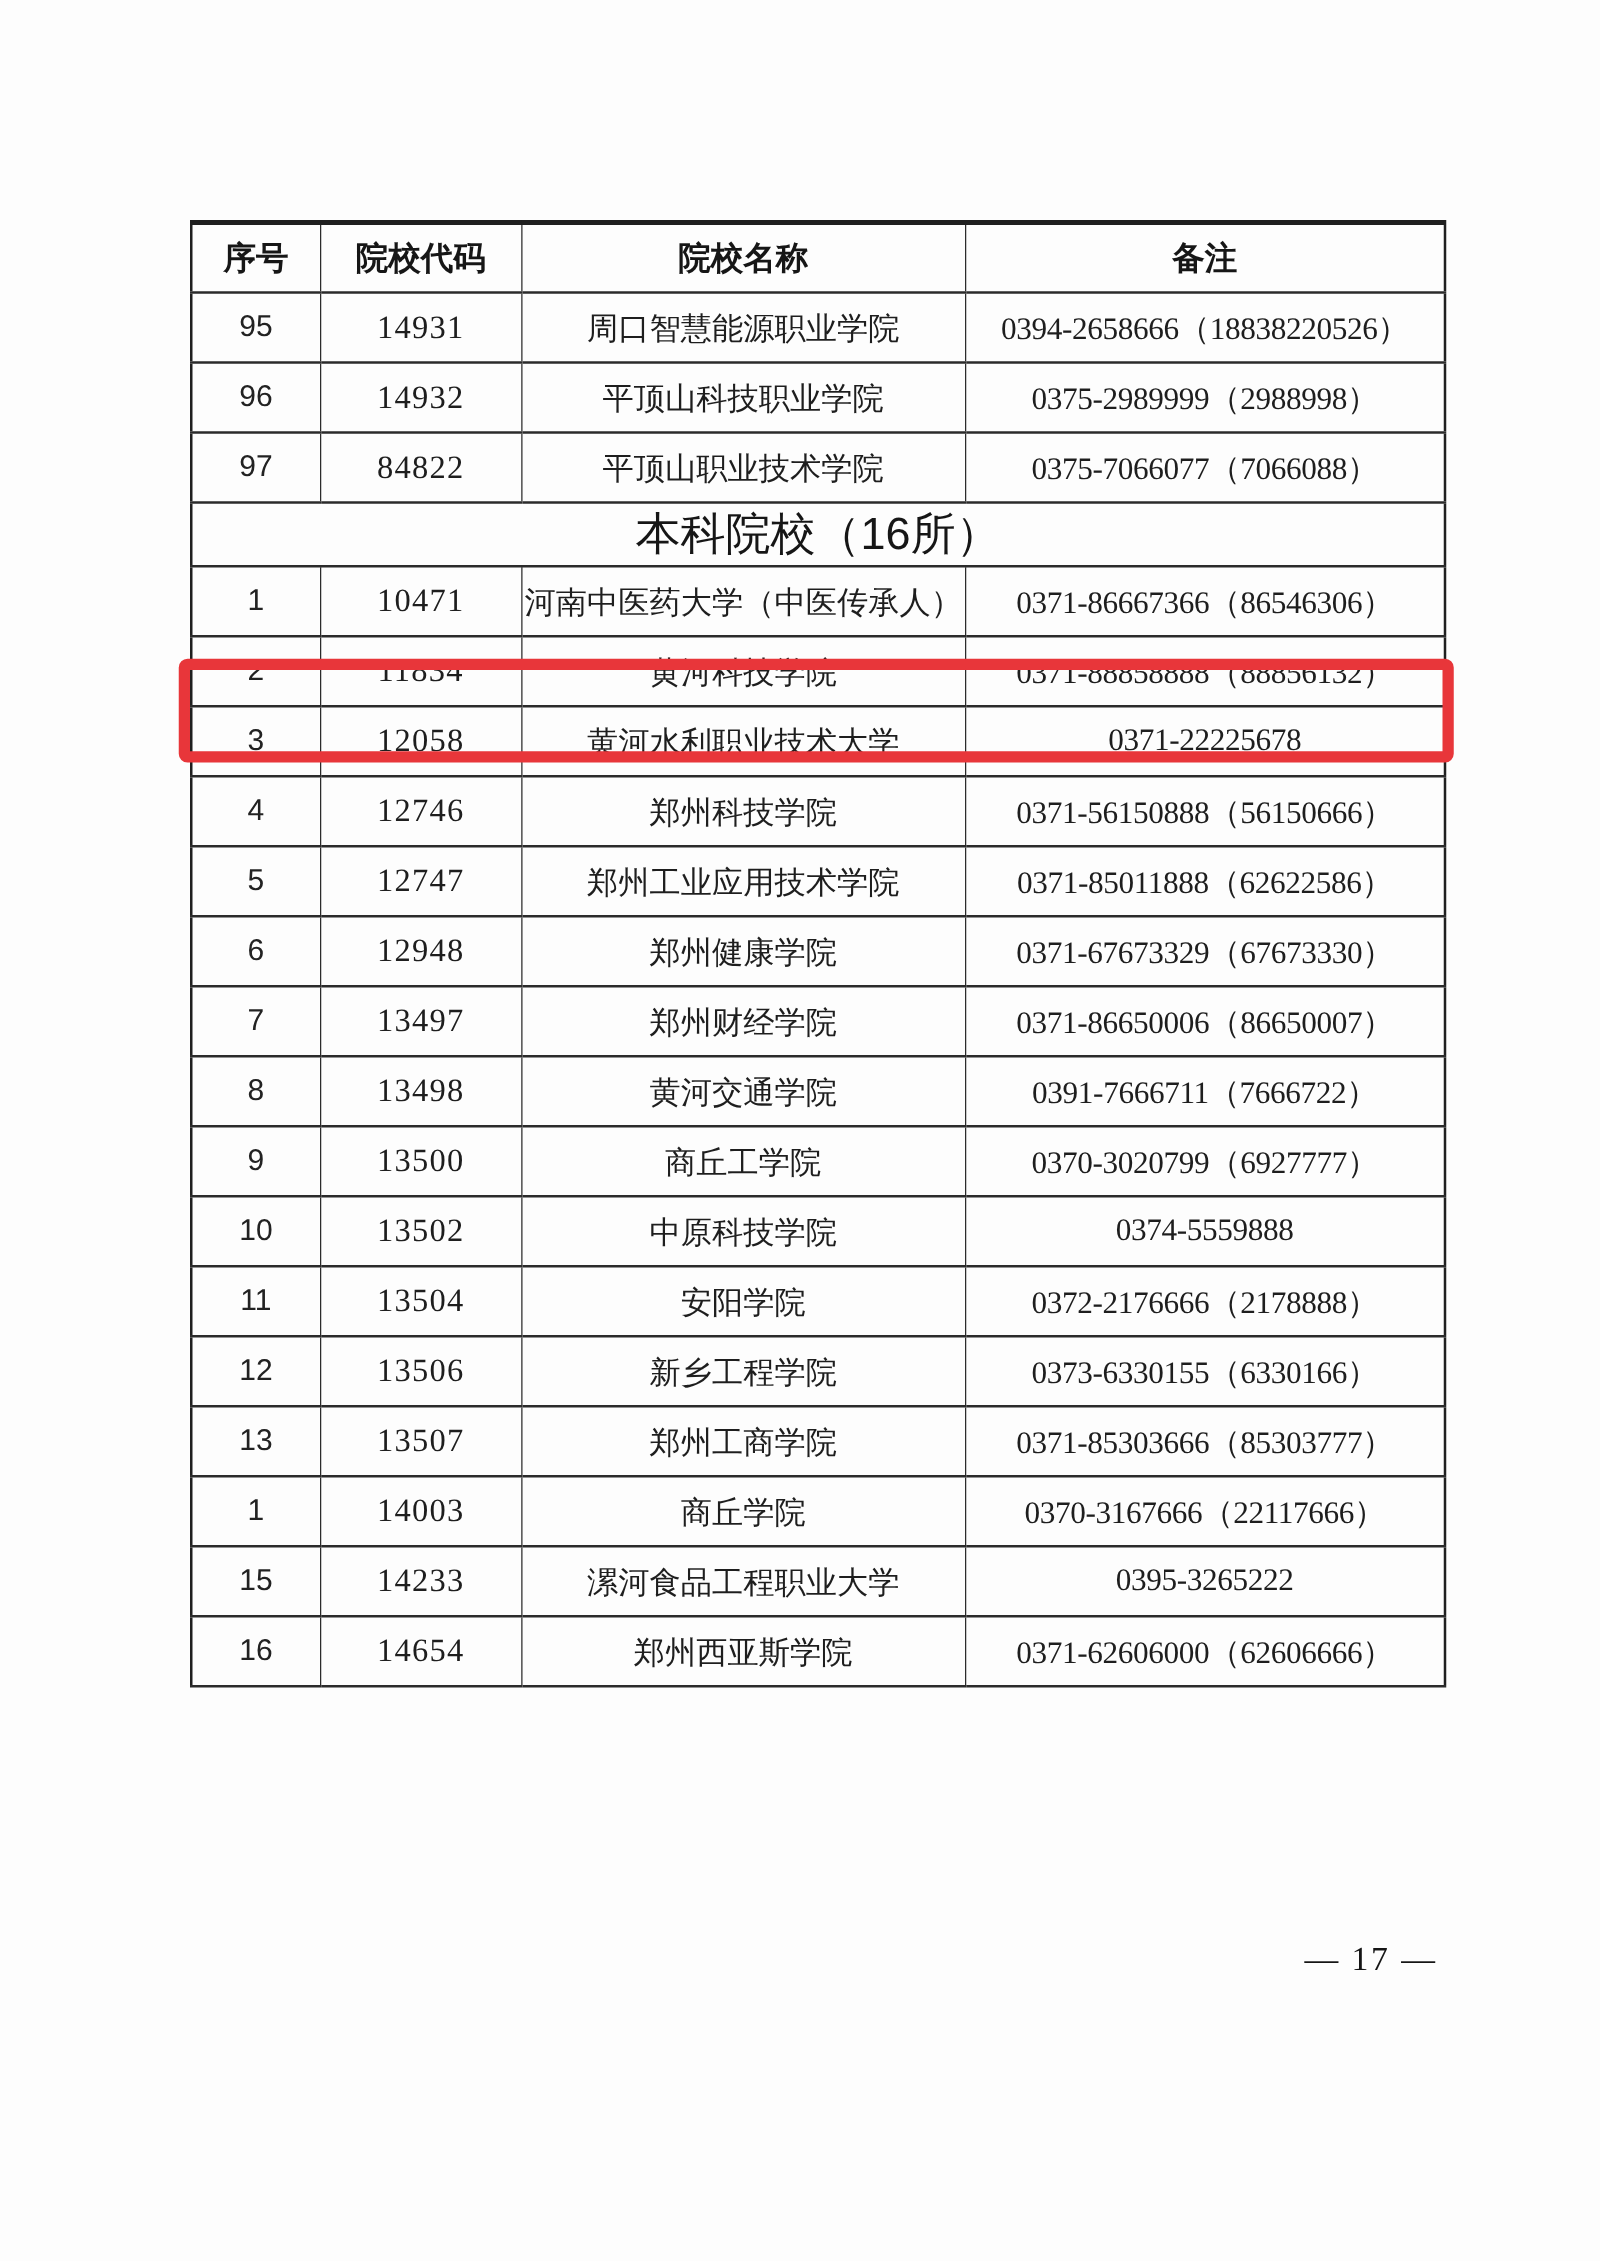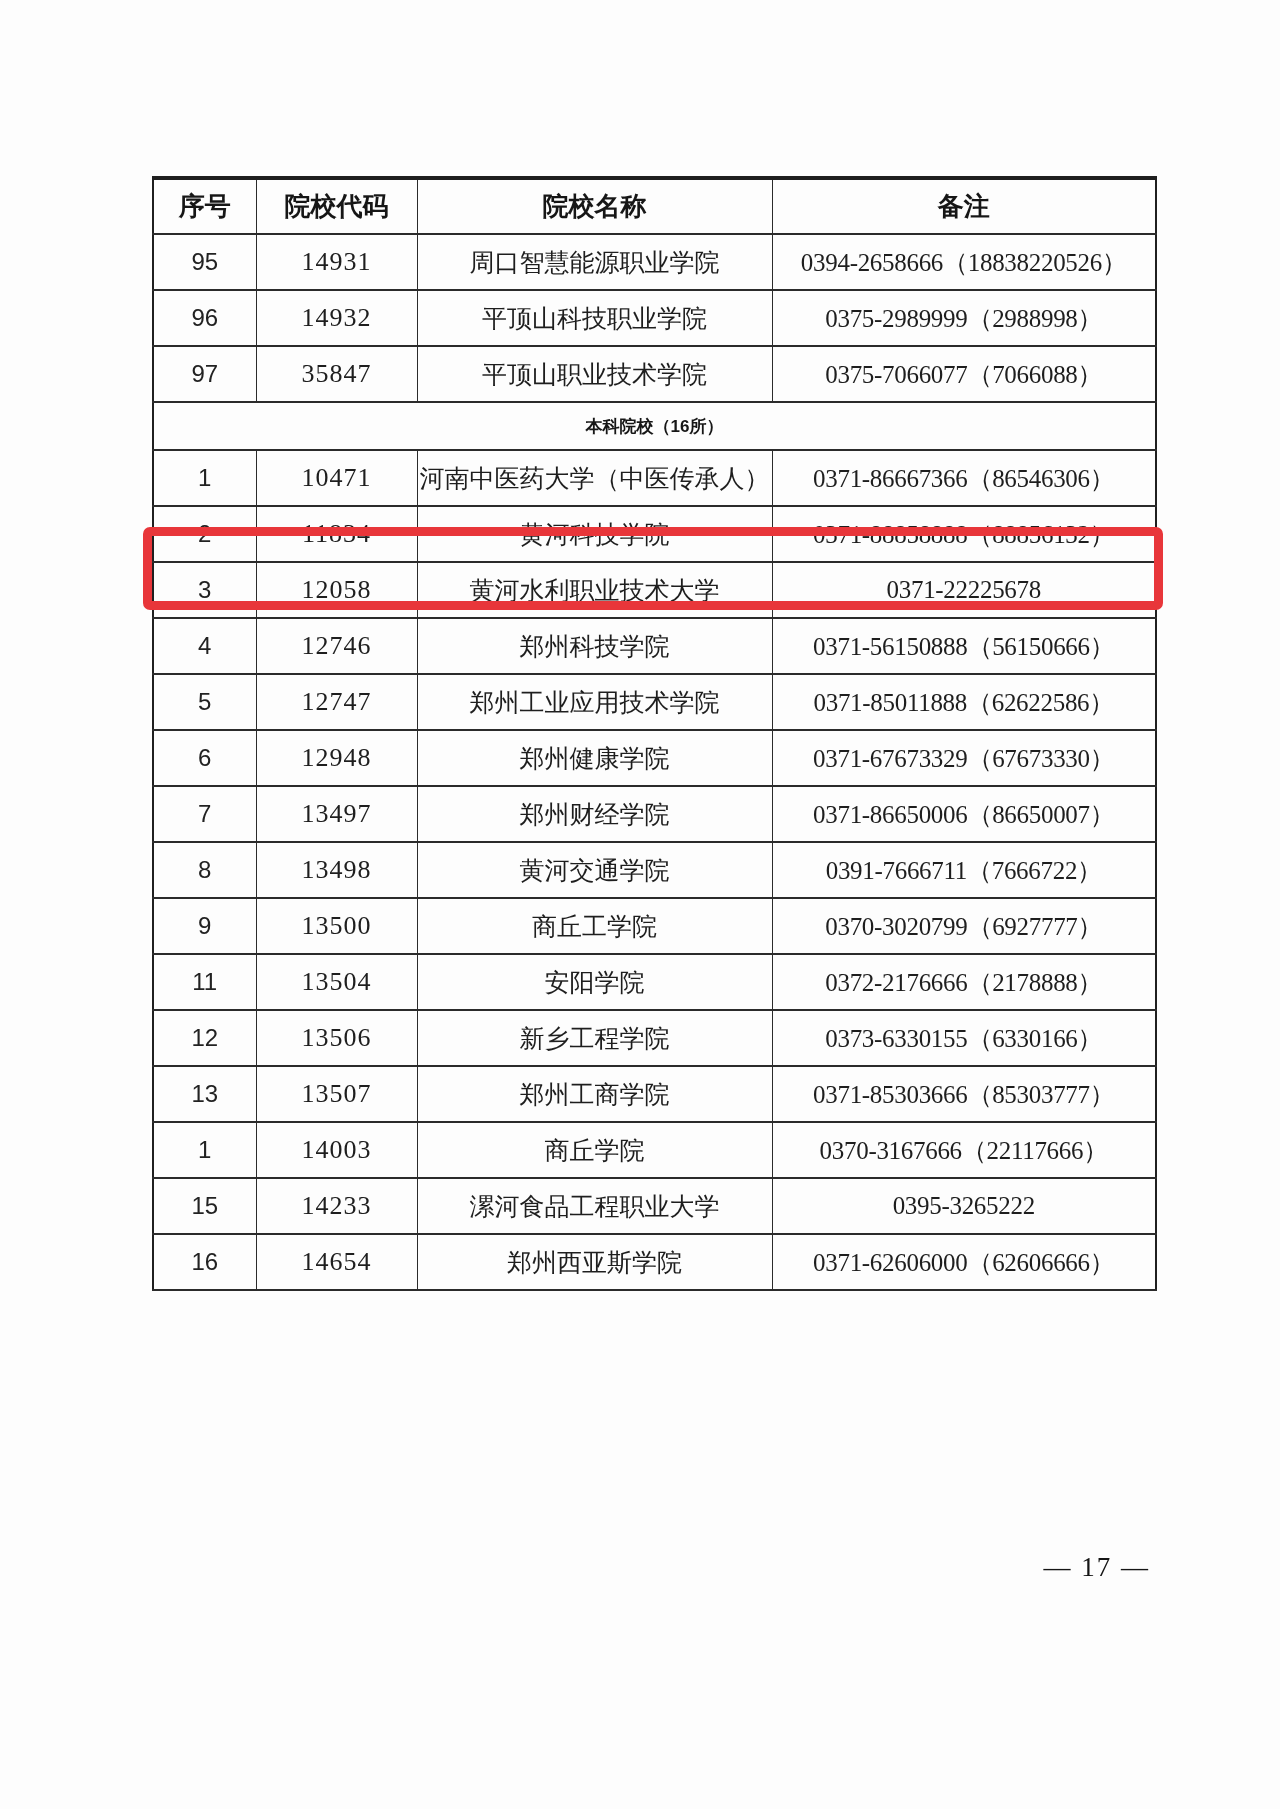--- a/index.html
+++ b/index.html
@@ -57,22 +57,22 @@
     font-size:25px;
   }
   td.c-remark{
     text-align:left;
     padding-left:3px;
     font-size:25px;
     letter-spacing:-0.3px;
   }
   td.c-section{
     font-family:"Liberation Sans","DejaVu Sans",sans-serif;
-    font-weight:700;
-    font-size:17px;
+    font-weight:400;
+    font-size:36px;
     color:#161616;
   }
   .highlight-box{
     position:absolute;
     left:-9px;
     top:351px;
     width:1020px;
     height:83px;
     border:9px solid var(--accent,#e8363a);
     border-radius:7px;
@@ -118,21 +118,21 @@
     <td class="c-remark">0394-2658666（18838220526）</td>
   </tr>
           <tr class="data-row">
     <td class="c-no">96</td>
     <td class="c-code">14932</td>
     <td class="c-name">平顶山科技职业学院</td>
     <td class="c-remark">0375-2989999（2988998）</td>
   </tr>
           <tr class="data-row">
     <td class="c-no">97</td>
-    <td class="c-code">35847</td>
+    <td class="c-code">84822</td>
     <td class="c-name">平顶山职业技术学院</td>
     <td class="c-remark">0375-7066077（7066088）</td>
   </tr>
           <tr class="section-row">
     <td class="c-section" colspan="4">本科院校（16所）</td>
   </tr>
           <tr class="data-row">
     <td class="c-no">1</td>
     <td class="c-code">10471</td>
     <td class="c-name">河南中医药大学（中医传承人）</td>
@@ -180,20 +180,26 @@
     <td class="c-name">黄河交通学院</td>
     <td class="c-remark">0391-7666711（7666722）</td>
   </tr>
           <tr class="data-row">
     <td class="c-no">9</td>
     <td class="c-code">13500</td>
     <td class="c-name">商丘工学院</td>
     <td class="c-remark">0370-3020799（6927777）</td>
   </tr>
           <tr class="data-row">
+    <td class="c-no">10</td>
+    <td class="c-code">13502</td>
+    <td class="c-name">中原科技学院</td>
+    <td class="c-remark">0374-5559888</td>
+  </tr>
+          <tr class="data-row">
     <td class="c-no">11</td>
     <td class="c-code">13504</td>
     <td class="c-name">安阳学院</td>
     <td class="c-remark">0372-2176666（2178888）</td>
   </tr>
           <tr class="data-row">
     <td class="c-no">12</td>
     <td class="c-code">13506</td>
     <td class="c-name">新乡工程学院</td>
     <td class="c-remark">0373-6330155（6330166）</td>

